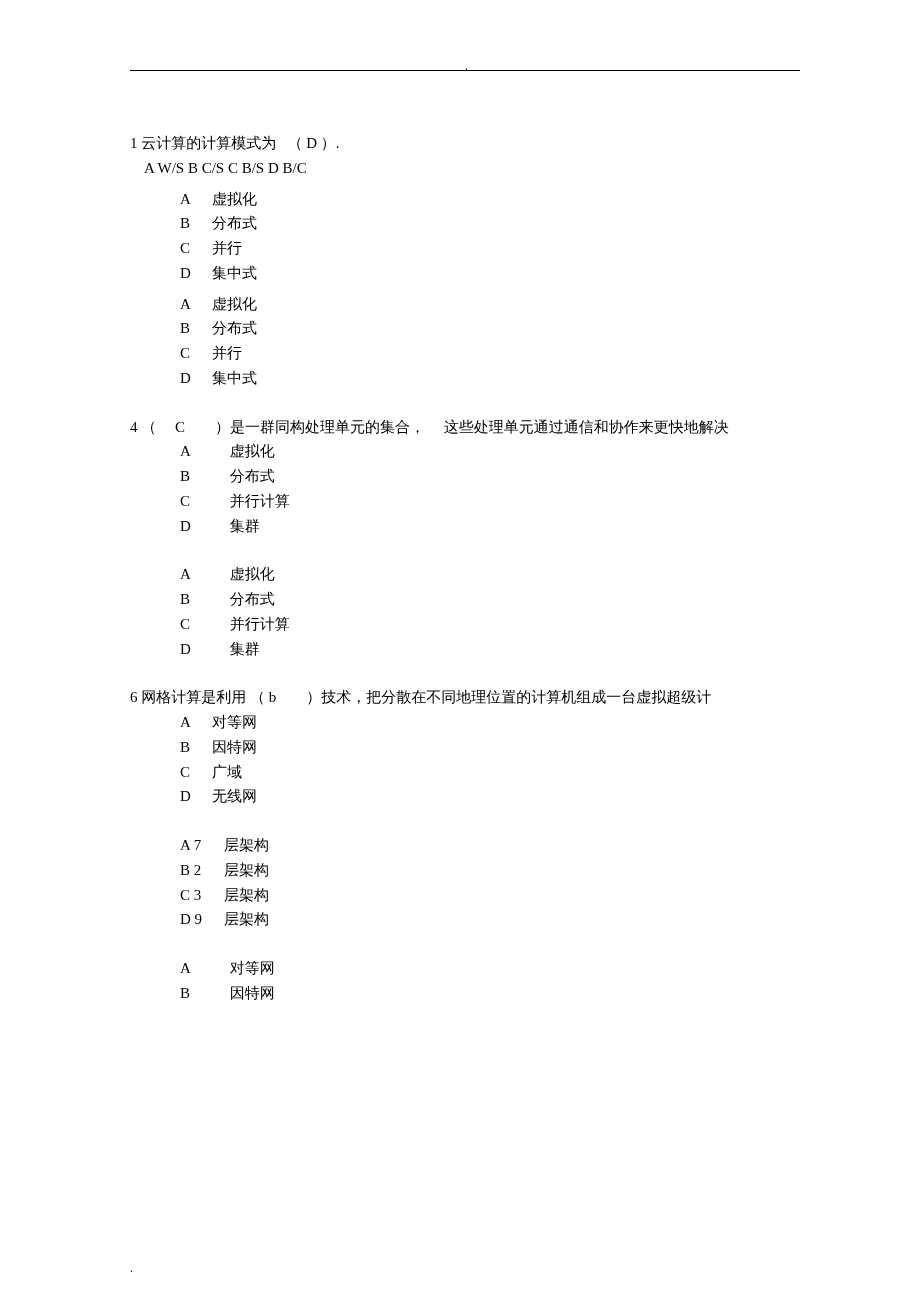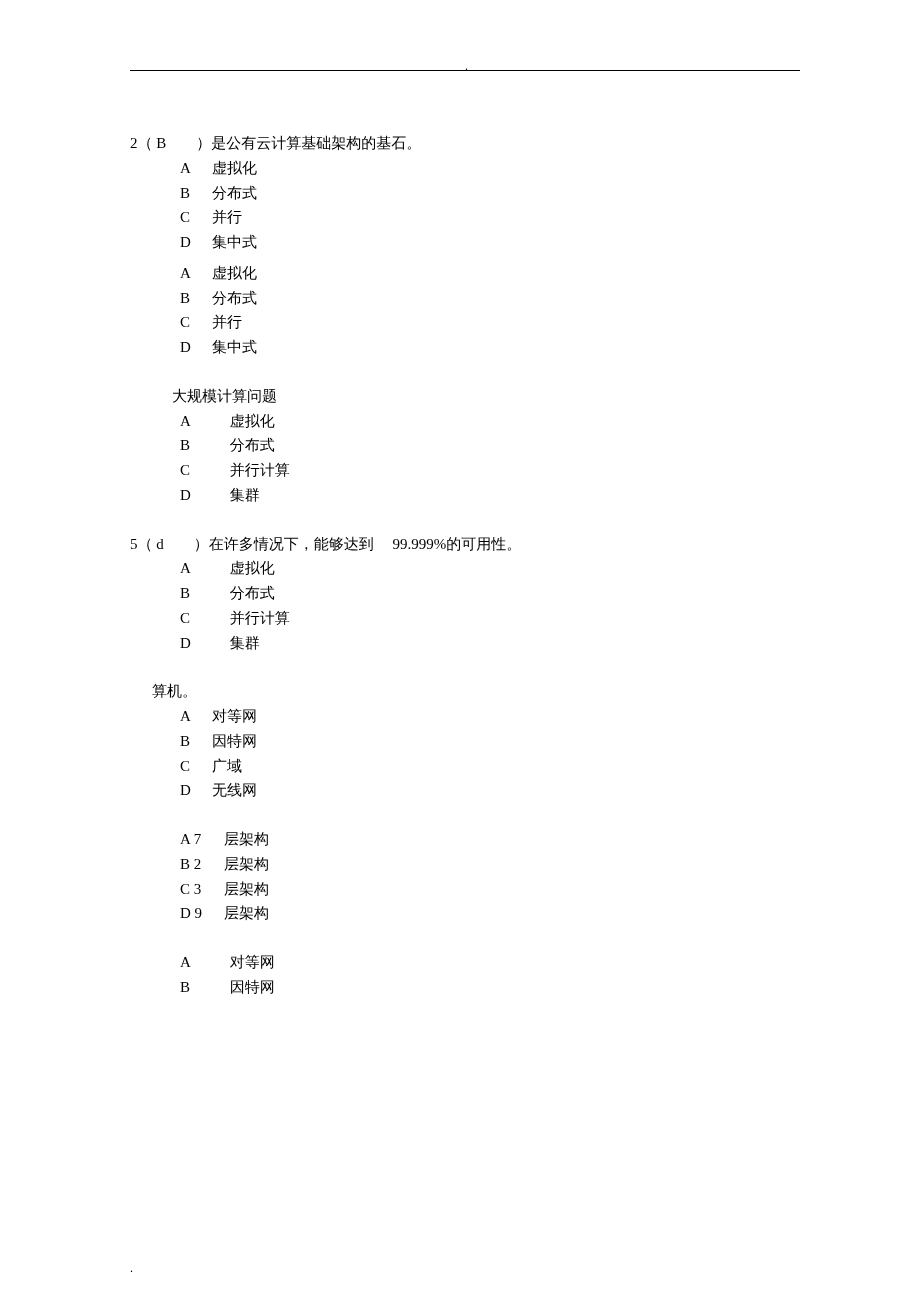--- a/index.html
+++ b/index.html
@@ -59,25 +59,28 @@
   }
 </style>
 </head>
 <body>
 
 <div class="page">
   <div class="top-rule">
     <span class="top-dot">.</span>
   </div>
 
-
   <div class="block">
     <div class="qline">
-      <span>2（   B</span>&nbsp;&nbsp;&nbsp;&nbsp;&nbsp;&nbsp;&nbsp;&nbsp;<span>）是公有云计算基础架构的基石。</span>
-    </div>
+      <span>1 云计算的计算模式为</span>&nbsp;&nbsp;&nbsp;<span>（  D   ）.</span>
+    </div>
+    <div class="opts-inline">A W/S    B C/S     C B/S    D B/C</div>
+  </div>
+
+  <div class="block">
     <div class="opts-list">
       <div class="row">
           <span class="lbl">A</span>
           <span>虚拟化</span>
         </div>
       <div class="row">
           <span class="lbl">B</span>
           <span>分布式</span>
         </div>
       <div class="row">
@@ -108,47 +111,48 @@
       <div class="row">
           <span class="lbl">D</span>
           <span>集中式</span>
         </div>
     </div>
   </div>
 
   <div style="height:18px"></div>
 
   <div class="block">
-    <div class="indent-cont">大规模计算问题</div>
+    <div class="qline">
+      <span>4 （</span>&nbsp;&nbsp;&nbsp;&nbsp;&nbsp;<span>C</span>&nbsp;&nbsp;&nbsp;&nbsp;&nbsp;&nbsp;&nbsp;&nbsp;<span>）是一群同构处理单元的集合，</span>&nbsp;&nbsp;&nbsp;&nbsp;&nbsp;<span>这些处理单元通过通信和协作来更快地解决</span>
+    </div>
     <div class="opts-list">
       <div class="row"><span class="lbl">A</span>&nbsp;<span>虚拟化</span></div>
       <div class="row"><span class="lbl">B</span>&nbsp;<span>分布式</span></div>
       <div class="row"><span class="lbl">C</span>&nbsp;<span>并行计算</span></div>
       <div class="row"><span class="lbl">D</span>&nbsp;<span>集群</span></div>
     </div>
   </div>
 
   <div style="height:18px"></div>
 
   <div class="block">
-    <div class="qline">
-      <span>5（   d</span>&nbsp;&nbsp;&nbsp;&nbsp;&nbsp;&nbsp;&nbsp;&nbsp;<span>）在许多情况下，能够达到</span>&nbsp;&nbsp;&nbsp;&nbsp;&nbsp;<span>99.999%的可用性。</span>
-    </div>
     <div class="opts-list">
       <div class="row"><span class="lbl">A</span>&nbsp;<span>虚拟化</span></div>
       <div class="row"><span class="lbl">B</span>&nbsp;<span>分布式</span></div>
       <div class="row"><span class="lbl">C</span>&nbsp;<span>并行计算</span></div>
       <div class="row"><span class="lbl">D</span>&nbsp;<span>集群</span></div>
     </div>
   </div>
 
   <div style="height:18px"></div>
 
   <div class="block">
-    <div style="padding-left:22px">算机。</div>
+    <div class="qline">
+      <span>6 网格计算是利用 （  b</span>&nbsp;&nbsp;&nbsp;&nbsp;&nbsp;&nbsp;&nbsp;&nbsp;<span>）技术，把分散在不同地理位置的计算机组成一台虚拟超级计</span>
+    </div>
     <div class="opts-list">
       <div class="row">
           <span class="lbl">A</span>
           <span>对等网</span>
         </div>
       <div class="row">
           <span class="lbl">B</span>
           <span>因特网</span>
         </div>
       <div class="row">

